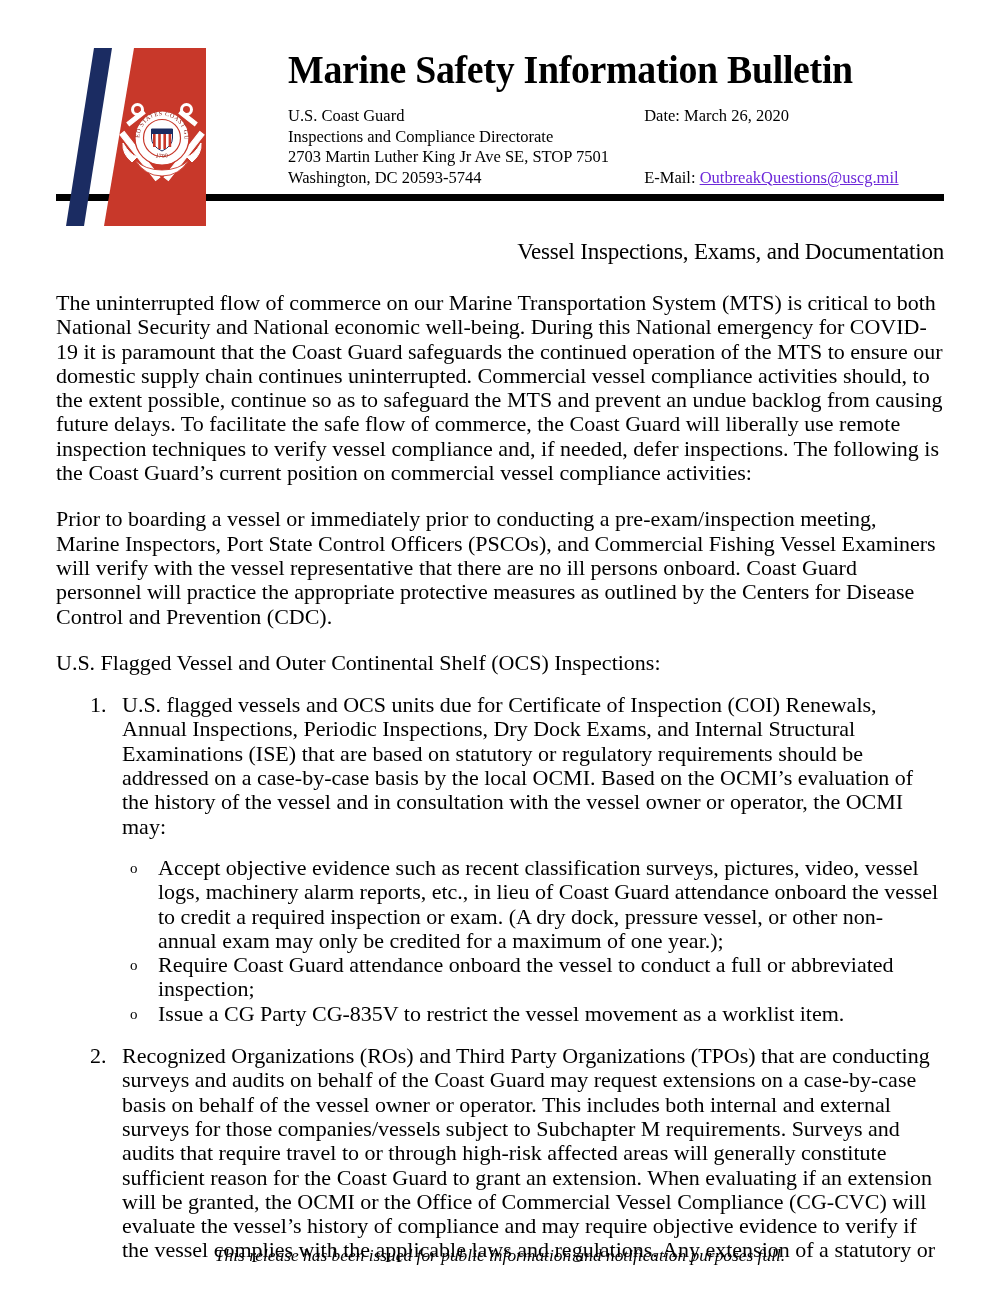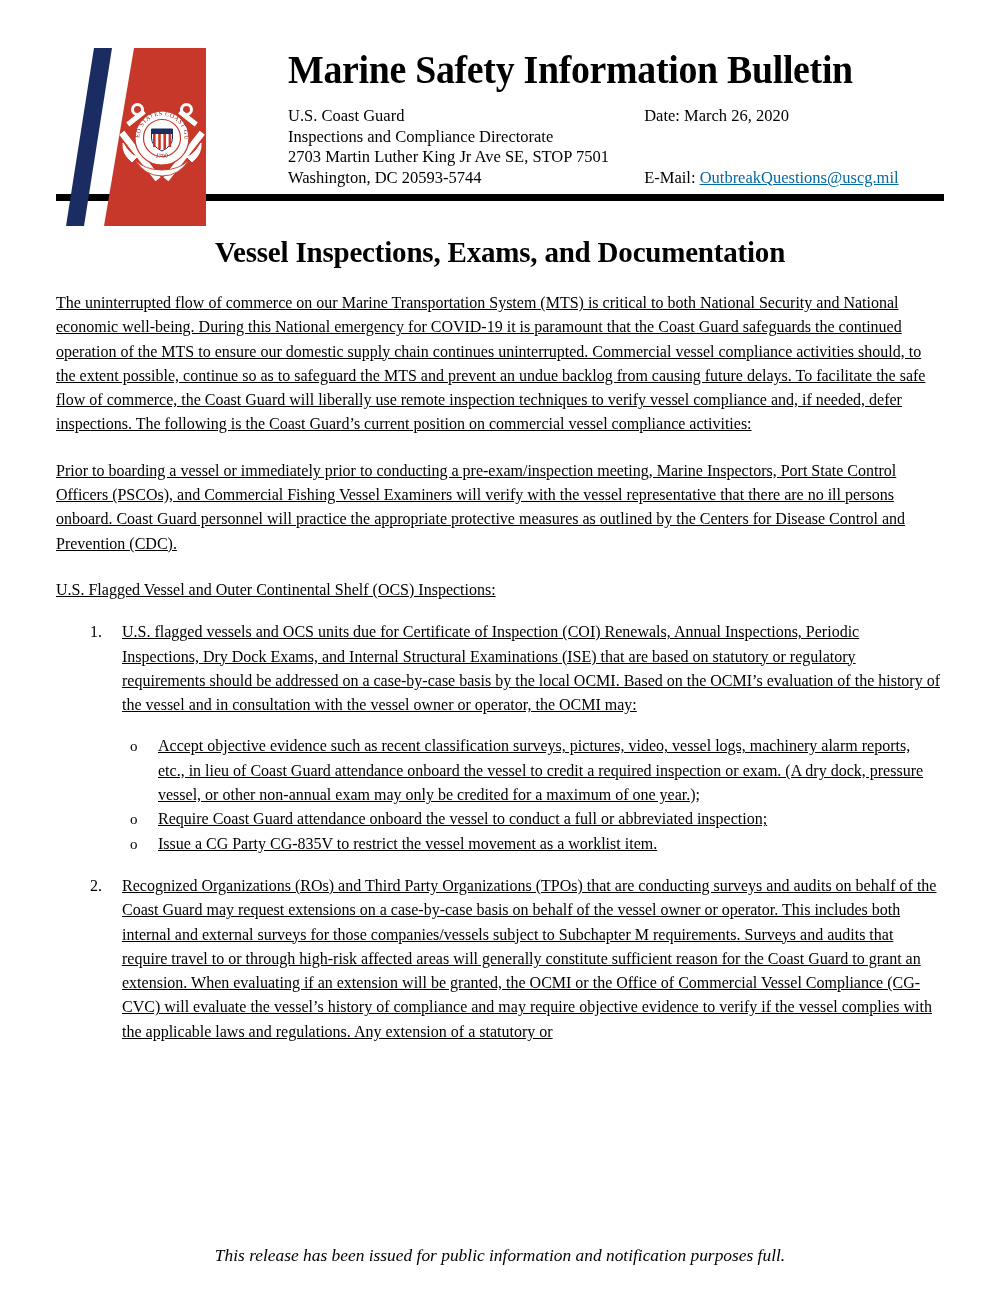--- a/index.html
+++ b/index.html
@@ -67,41 +67,41 @@
   .addr-right { width: 330px; }
 
   .addr-left div, .addr-right div { white-space: nowrap; }
 
   .email-row {
     margin-top: 41px;
     white-space: nowrap;
     font-size: 16.5px;
   }
   .email-link {
-    color: #0369a1;
+    color: #6d28d9;
     text-decoration: underline;
   }
 
   .rule {
     height: 7px;
     background: #000000;
     margin-top: 16px;
   }
 
   
   .doc-title {
-    text-align: center;
-    font-weight: bold;
-    font-size: 29px;
+    text-align: right;
+    font-weight: normal;
+    font-size: 23px;
     line-height: 34px;
     margin: 34px 0 22px 0;
     letter-spacing: -0.2px;
   }
 
-  .content { font-size: 16px; line-height: 24.3px; text-decoration: underline; }
+  .content { font-size: 22px; line-height: 24.3px; }
 
   p.para {
     margin: 0 0 22px 0;
     text-align: left;
   }
 
   p.section-label { margin: 0 0 18px 0; }
 
   ol.numlist {
     margin: 4px;

